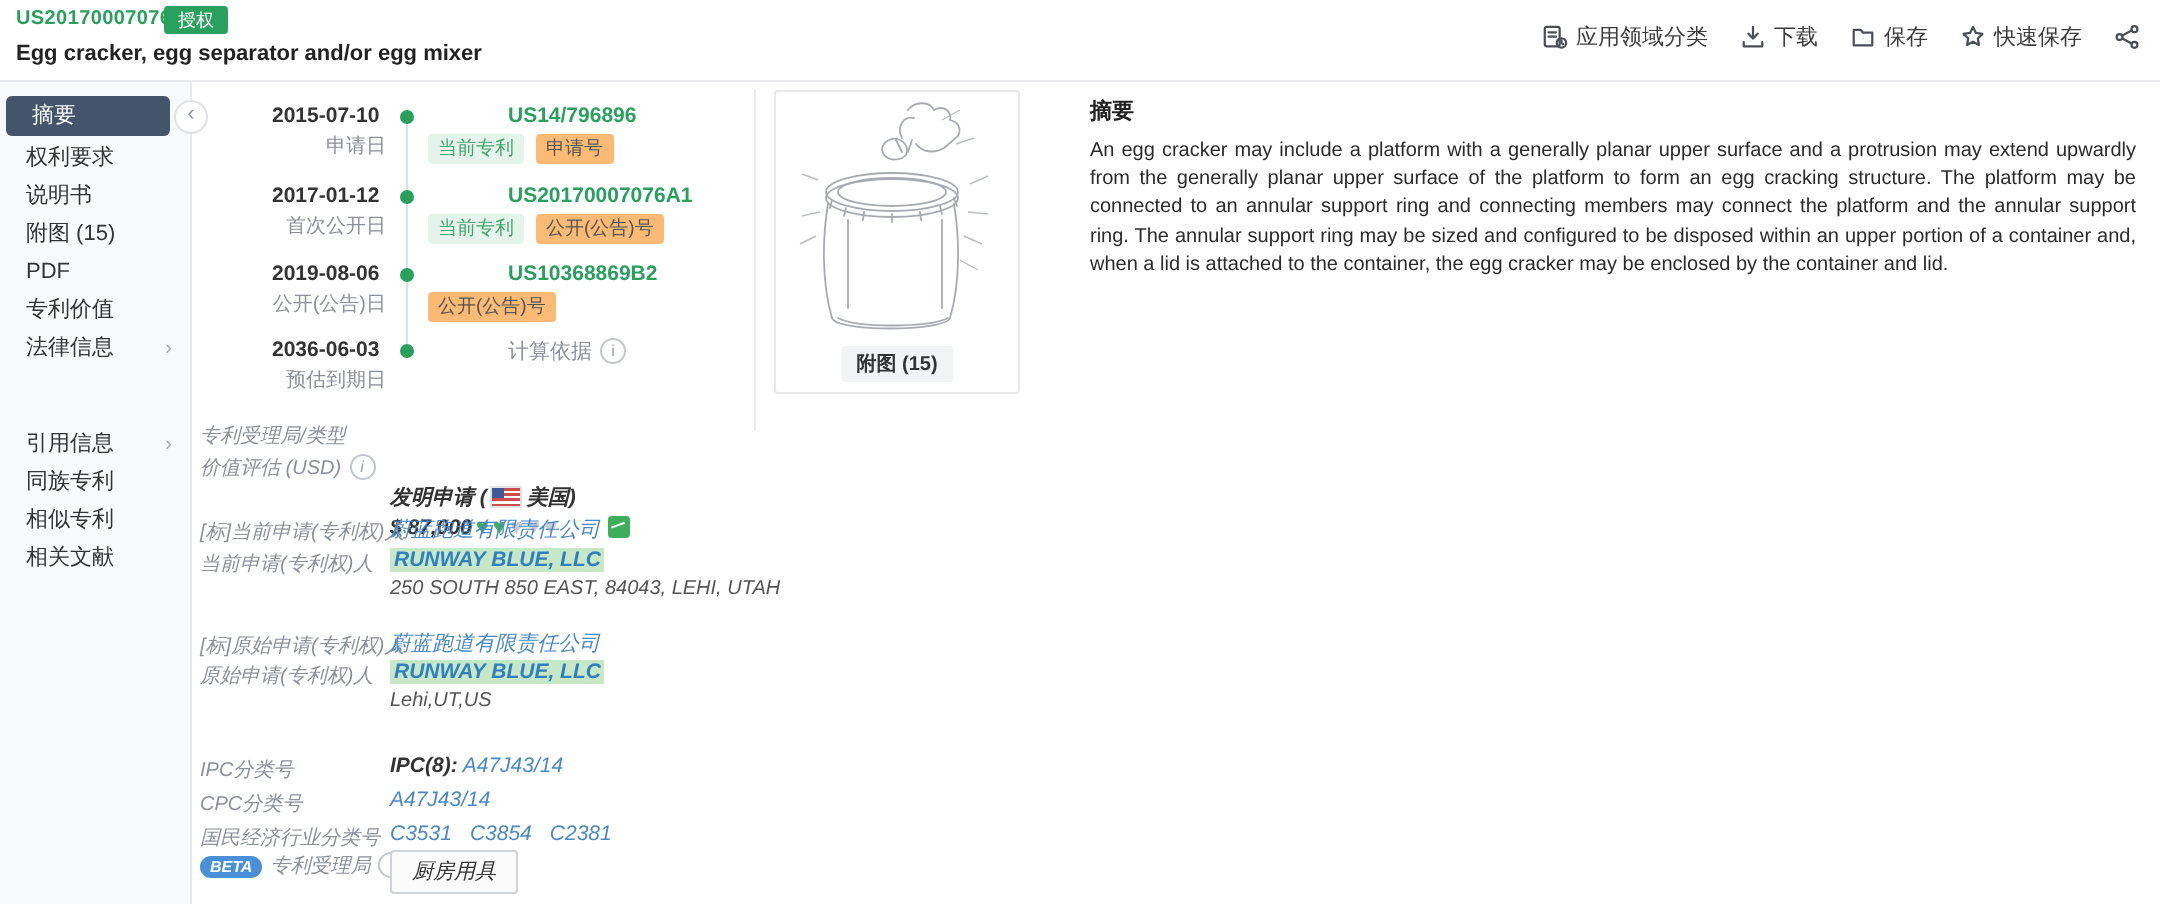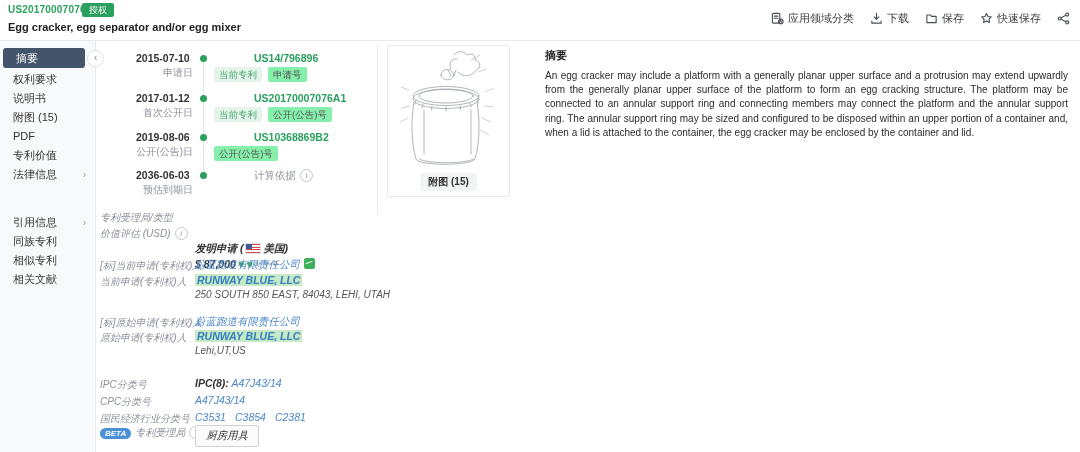--- a/index.html
+++ b/index.html
@@ -30,21 +30,21 @@
   .tl-line{position:absolute;left:67px;top:6px;height:117px;width:1px;background:#d7e3ee;}
   .ev{position:absolute;left:0;width:250px;height:36px;}
   .ev .d{position:absolute;left:0;top:0;width:57px;font-size:10.5px;font-weight:bold;color:#333;white-space:nowrap;}
   .ev .dl{position:absolute;left:-14px;top:14px;width:71px;text-align:right;font-size:10px;color:#8b909a;white-space:nowrap;}
   .ev .dot{position:absolute;left:64px;top:3px;width:7px;height:7px;border-radius:50%;background:#2aa05f;z-index:2;}
   .ev .val{position:absolute;left:78px;top:0;font-size:10.5px;font-weight:bold;color:#2aa05f;white-space:nowrap;cursor:pointer;margin-left:40px;}
   .ev .val.muted{color:#8b909a;font-weight:normal;cursor:default;}
   .ev .tags{position:absolute;left:78px;top:15px;display:flex;gap:6px;white-space:nowrap;}
   .tag{font-size:9.5px;padding:1px 5px;border-radius:2px;line-height:13px;}
   .tag.green{background:#e4f4ea;color:#44a56f;}
-  .tag.gray{background:#86efac;color:#555;}
+  .tag.gray{background:#fdba74;color:#555;}
   .ii{display:inline-block;width:11px;height:11px;border:1px solid #c3c7cd;border-radius:50%;color:#9aa0a8;
       font-size:8px;line-height:11px;text-align:center;vertical-align:1px;margin-left:4px;cursor:pointer;}
   .ii::after{content:"i";}
   
   .fr{position:absolute;left:4px;display:flex;font-size:10.5px;align-items:flex-start;font-style:italic;}
   .fl{width:95px;flex:none;color:#8b909a;font-size:10px;padding-top:1px;white-space:nowrap;}
   .fv{white-space:nowrap;}
   .b{font-weight:bold;color:#333;margin-top:32px;}
   .hl{background:#c6e8c6;color:#2f7fc1;font-weight:bold;padding:0 2px;cursor:pointer;}
   .lnk{color:#4a88c7;cursor:pointer;}

